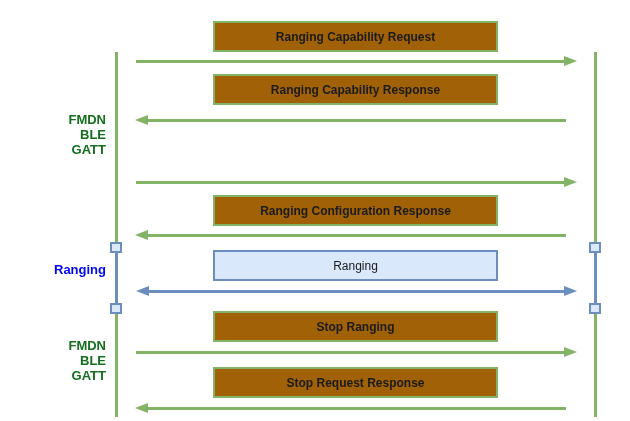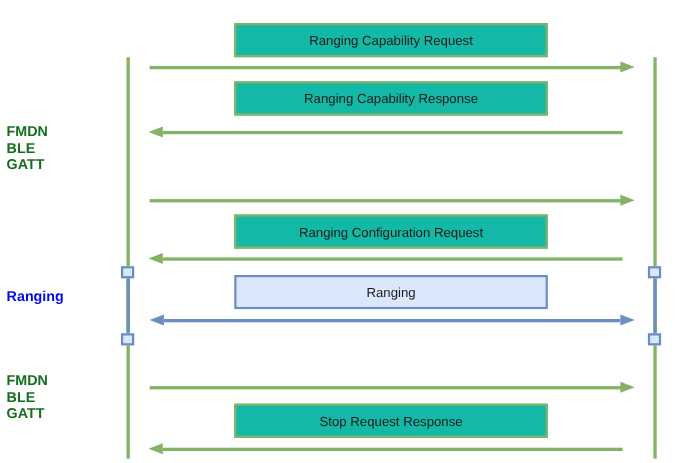--- a/index.html
+++ b/index.html
@@ -31,21 +31,21 @@
   
   .msg-box {
     position:absolute;
     left:213px; width:285px; height:31px;
     box-sizing:border-box;
     border:2px solid;
     display:flex; align-items:center; justify-content:center;
     font-size:12px; color:#1b1b1b;
     text-align:center;
   }
-  .msg-box.green { background:#14b8a6; border-color:#82b366; }
+  .msg-box.green { background:#a16207; border-color:#82b366;font-weight:bold; }
   .msg-box.blue  { background:#dae8fc; border-color:#6c8ebf; }
   
   .arrow { position:absolute; height:11px; }
   .arrow .shaft {
     position:absolute; top:4px; height:3px;
     background:#82b366;
   }
   .arrow .head {
     position:absolute; top:0;
     width:0; height:0;
@@ -60,21 +60,21 @@
   .arrow.dir-right { left:136px; width:441px; }
   .arrow.dir-right .shaft { left:0; width:429px; }
   .arrow.dir-left { left:135px; width:431px; }
   .arrow.dir-left .shaft { left:13px; width:418px; }
   .arrow.dir-both { left:136px; width:441px; }
   .arrow.dir-both .shaft { left:13px; width:415px; }
   
   .side-label {
     position:absolute;
     left:6px; width:100px;
-    text-align:left;
+    text-align:right;
     font-weight:bold;
     font-size:13px; line-height:15px;
   }
   .side-label.green { color:#146e1e; }
   .side-label.blue  { color:#0008f0; }
   .side-label span { display:block; }
 </style>
 </head>
 <body>
 
@@ -120,36 +120,39 @@
     <div class="head point-left"></div>
     <div class="shaft"></div>
   </div>
 
   <div class="arrow dir-right" style="top:177px">
     <div class="shaft"></div>
     <div class="head point-right"></div>
   </div>
 
   <div class="msg-box green" style="top:195px">
-    <span>Ranging Configuration Request</span>
+    <span>Ranging Configuration Response</span>
   </div>
   <div class="arrow dir-left" style="top:230px">
     <div class="head point-left"></div>
     <div class="shaft"></div>
   </div>
 
   <div class="msg-box blue" style="top:250px">
     <span>Ranging</span>
   </div>
   <div class="arrow blue dir-both" style="top:286px">
     <div class="head point-left"></div>
     <div class="shaft"></div>
     <div class="head point-right"></div>
   </div>
 
+  <div class="msg-box green" style="top:311px">
+    <span>Stop Ranging</span>
+  </div>
   <div class="arrow dir-right" style="top:347px">
     <div class="shaft"></div>
     <div class="head point-right"></div>
   </div>
 
   <div class="msg-box green" style="top:367px">
     <span>Stop Request Response</span>
   </div>
   <div class="arrow dir-left" style="top:403px">
     <div class="head point-left"></div>

